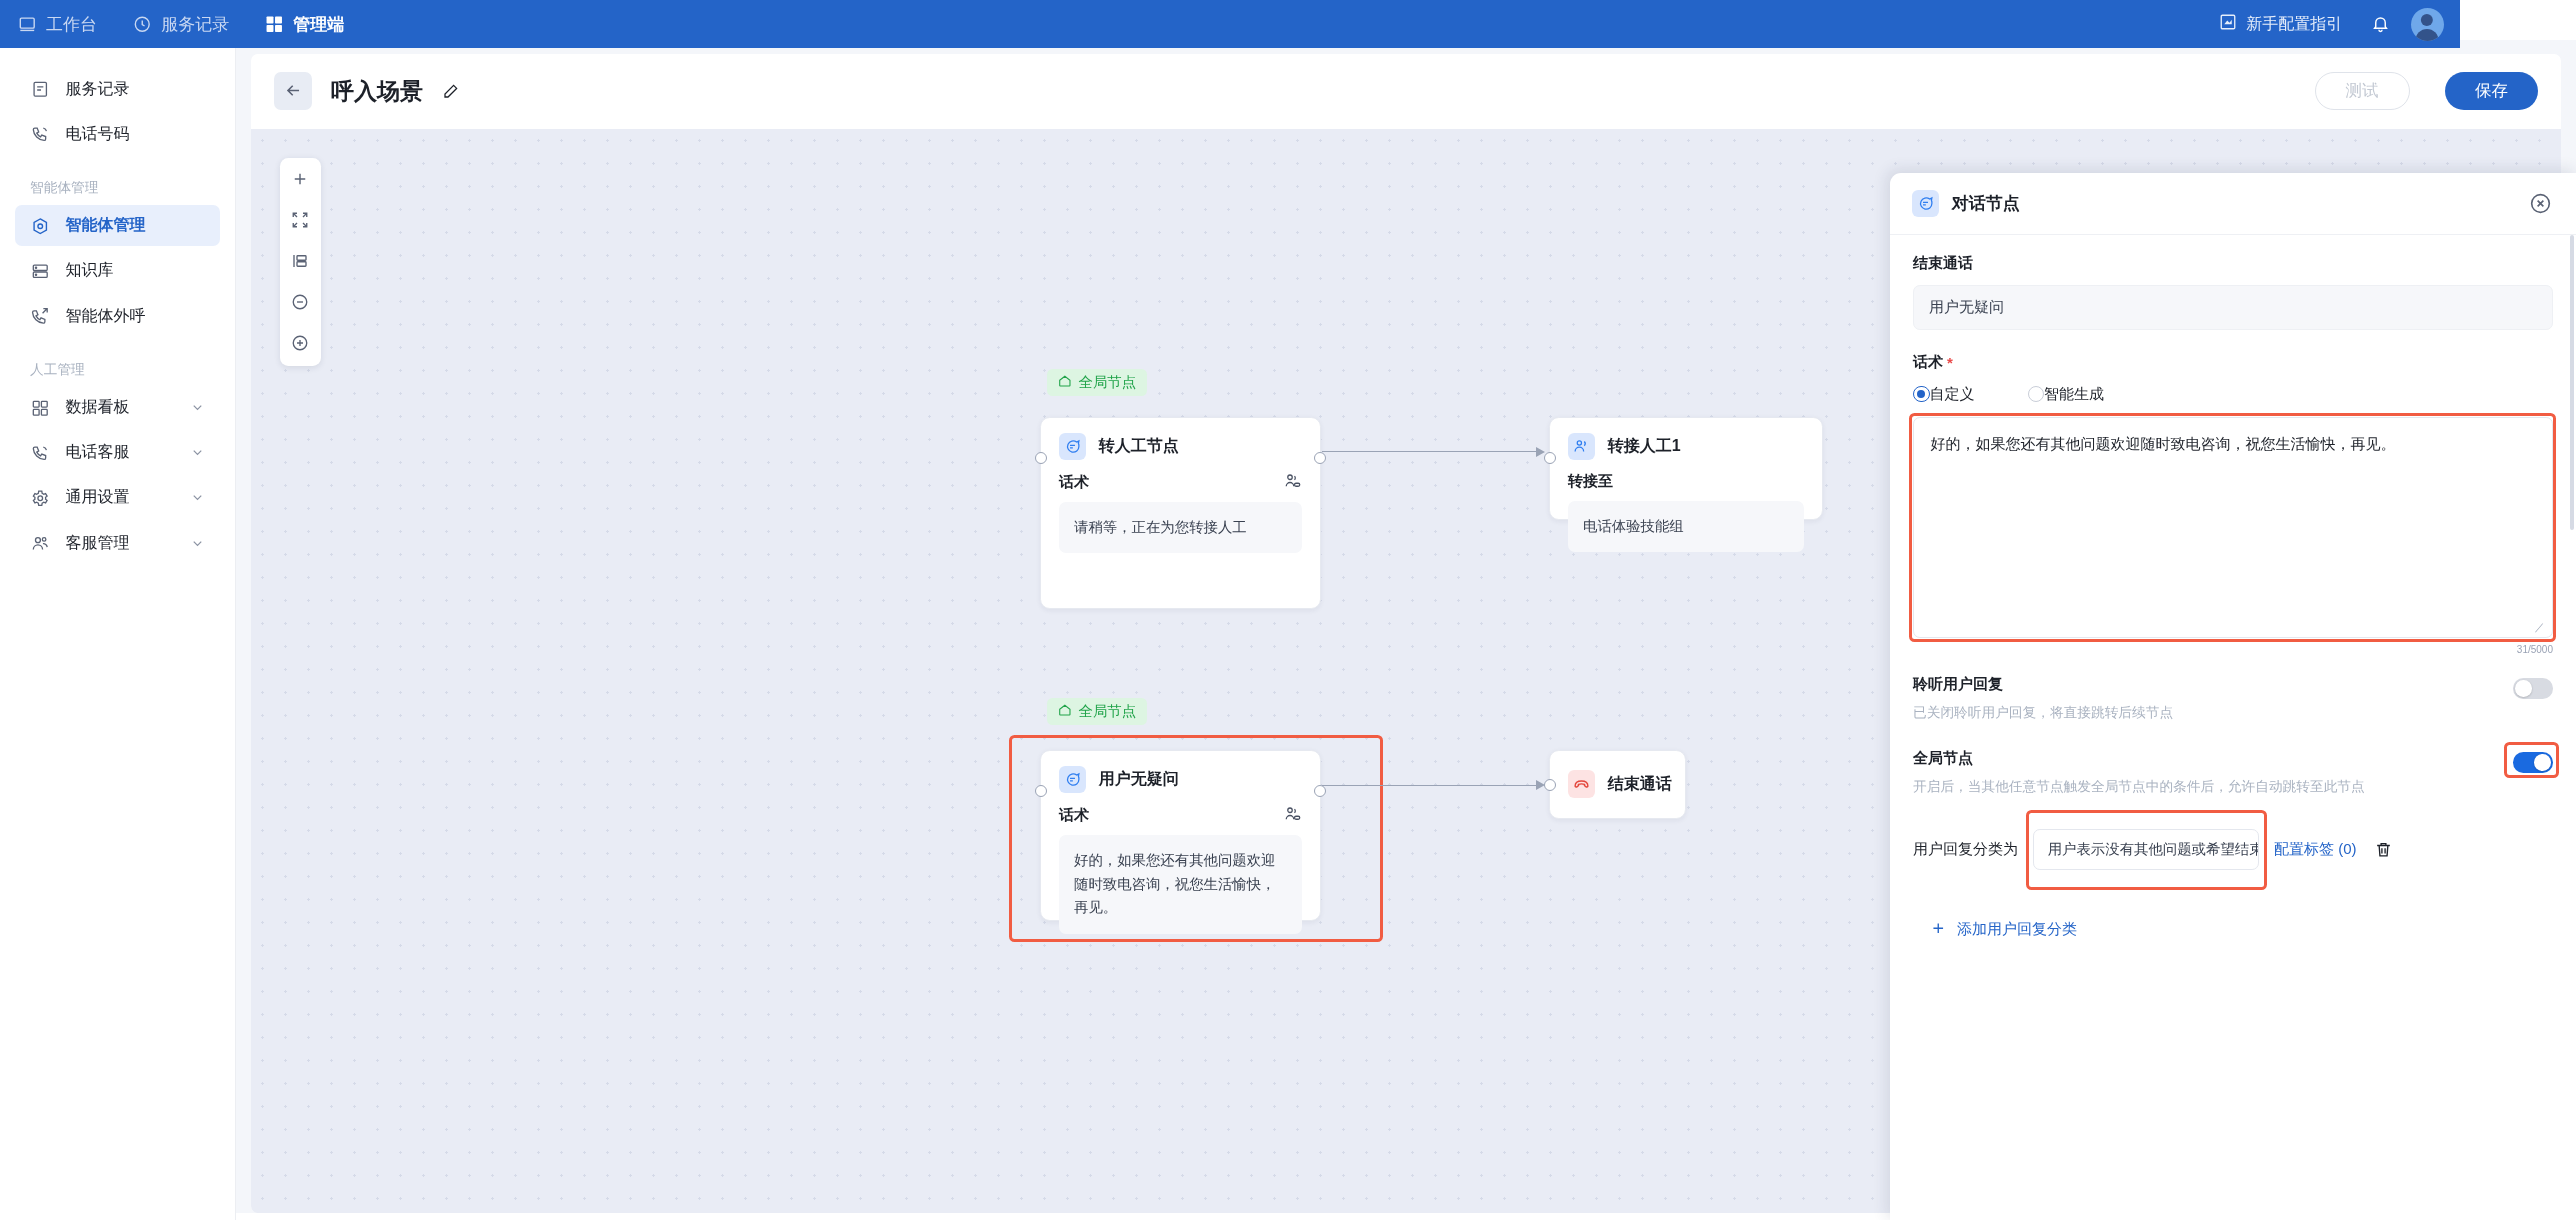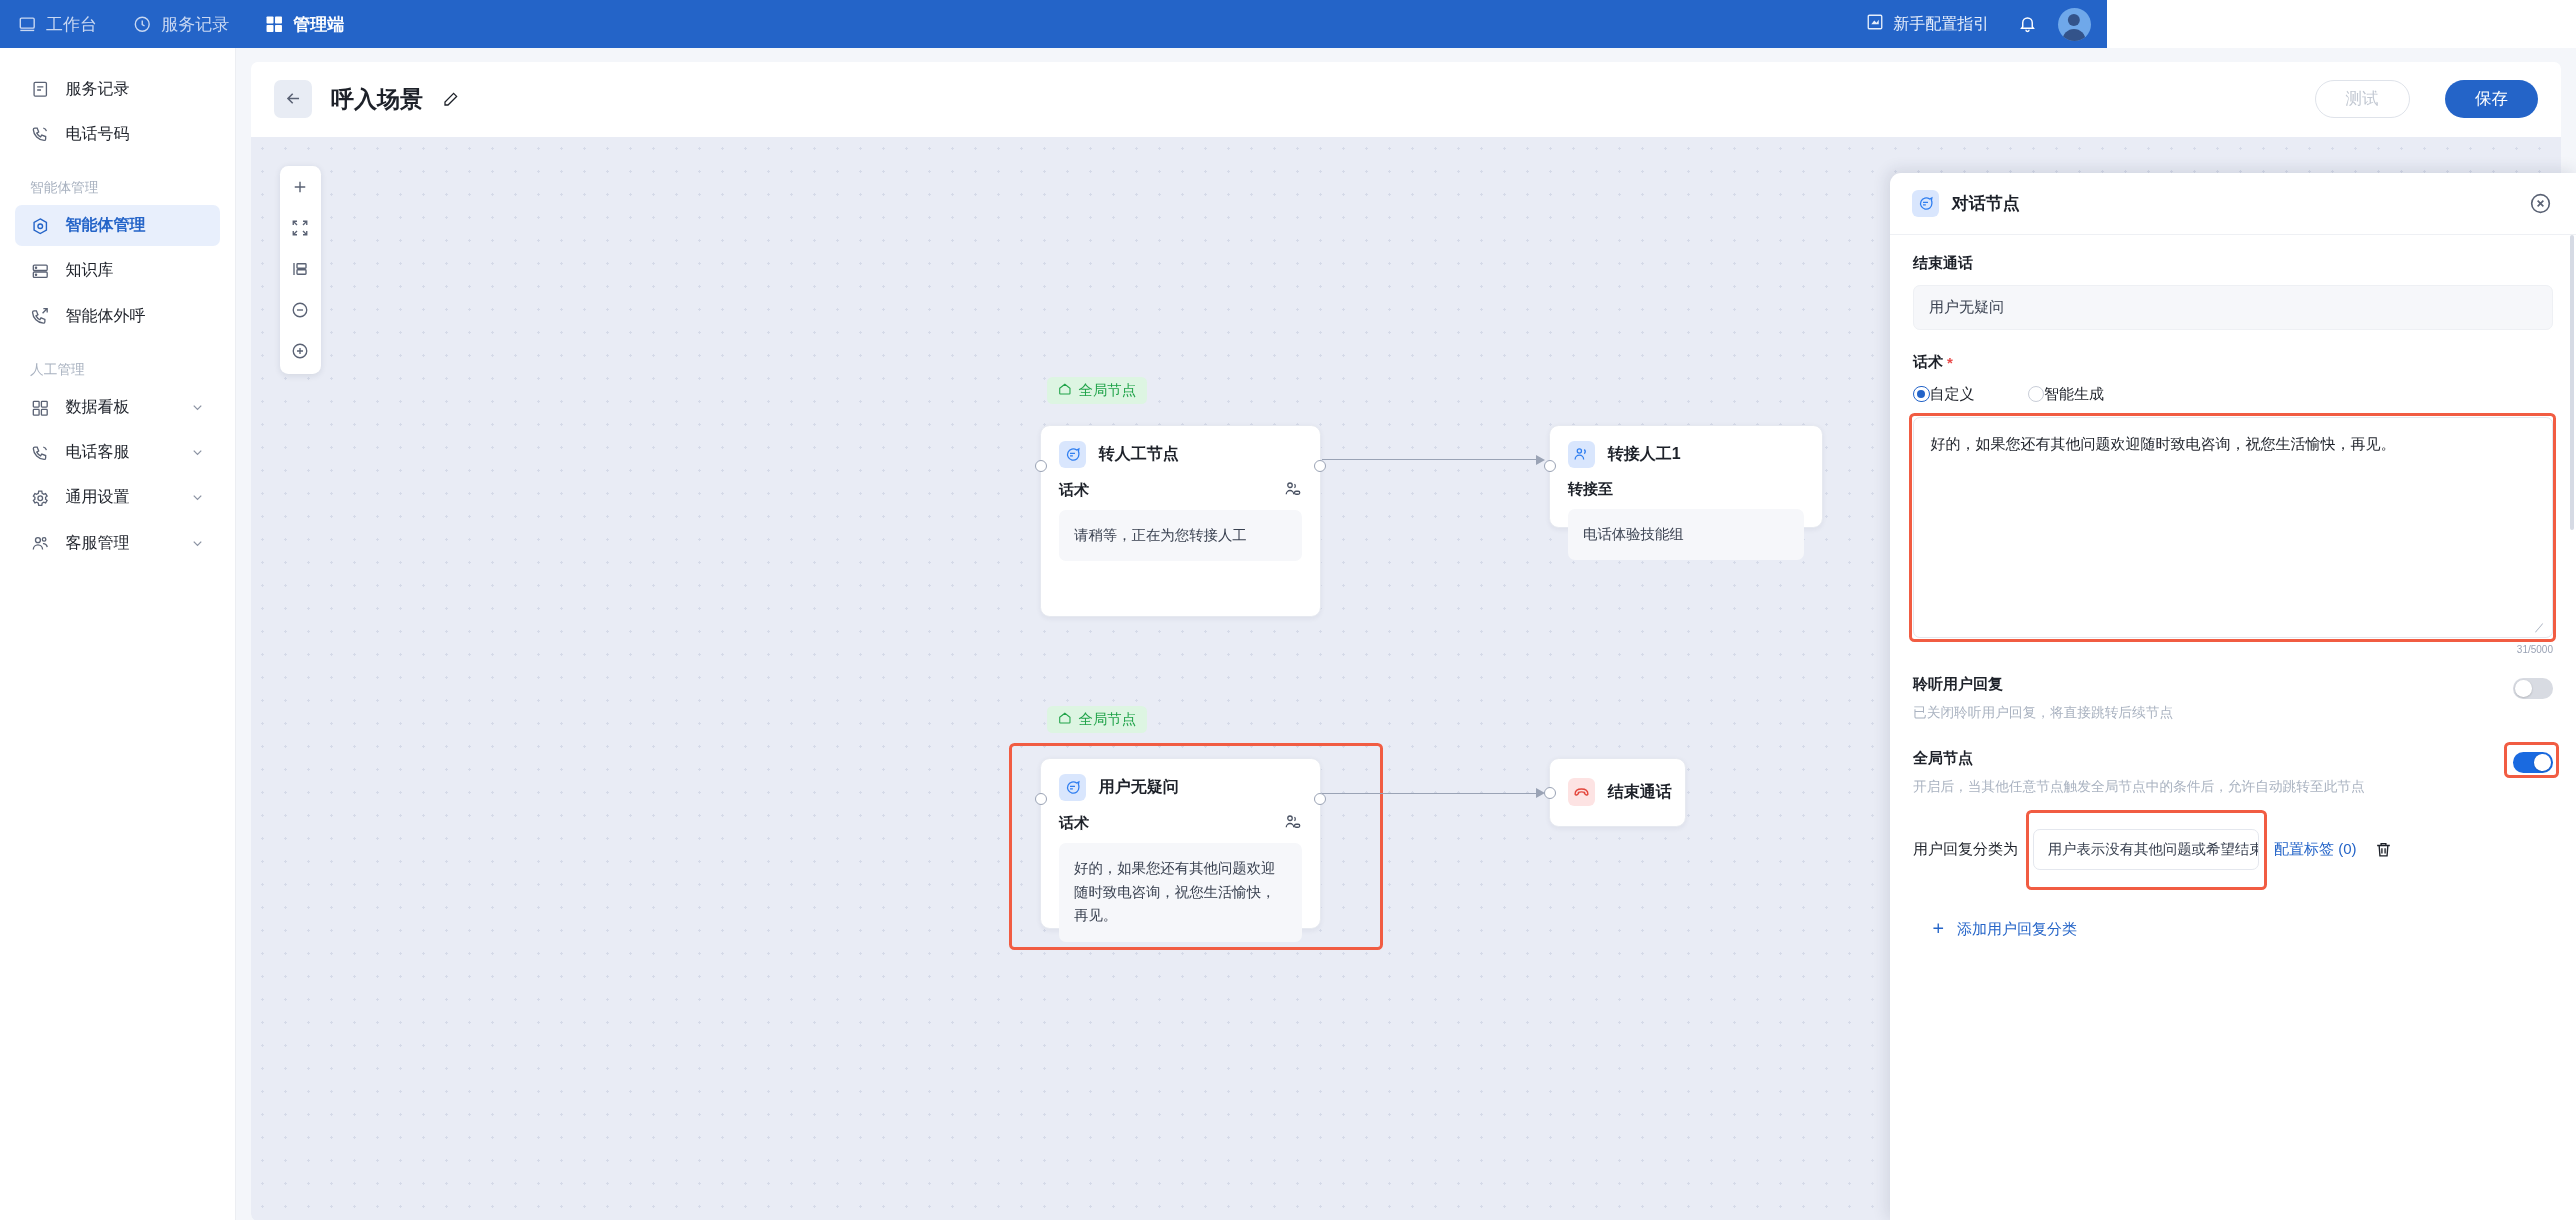--- a/index.html
+++ b/index.html
@@ -7,21 +7,21 @@
     width: 2576px; height: 1221px;
     font-family: "Liberation Sans", "DejaVu Sans", sans-serif;
     background: #ffffff;
     overflow: hidden;
   }
   body { position: relative; }
 
   
   .topbar {
     position: absolute; top: 0; left: 0;
-    width: 2107px; height: 48px;
+    width: 2460px; height: 48px;
     background: #2464c8;
     display: flex; align-items: center;
     z-index: 60;
   }
   .tb-item {
     display: flex; align-items: center; gap: 9.6px;
     height: 48px; padding: 0 18px;
     color: #c9d8f2; font-size: 17px; white-space: nowrap;
   }
   .tb-item.active { color: #ffffff; font-weight: 700; }
@@ -69,21 +69,21 @@
   .side-item.active { background: #e8effc; color: #2464c8; font-weight: 700; }
   .side-group {
     font-size: 13.7px; color: #a9b2c0;
     padding: 0 30px; margin-top: 20.6px; margin-bottom: 4.1px; height: 26px;
     display: flex; align-items: center; white-space: nowrap;
   }
   .chev { width: 15px; height: 15px; flex: 0 0 auto; }
 
   
   .content {
-    position: absolute; top: 48px; left: 236px;
+    position: absolute; top: 40px; left: 236px;
     width: 2340px; height: 1173px;
     background: #f4f6fa;
     padding: 13.7px 15px 0 15px;
   }
   .page-card {
     position: relative;
     width: 2310px; height: 1159px;
     background: #ffffff;
     border-radius: 6.9px;
     overflow: hidden;

